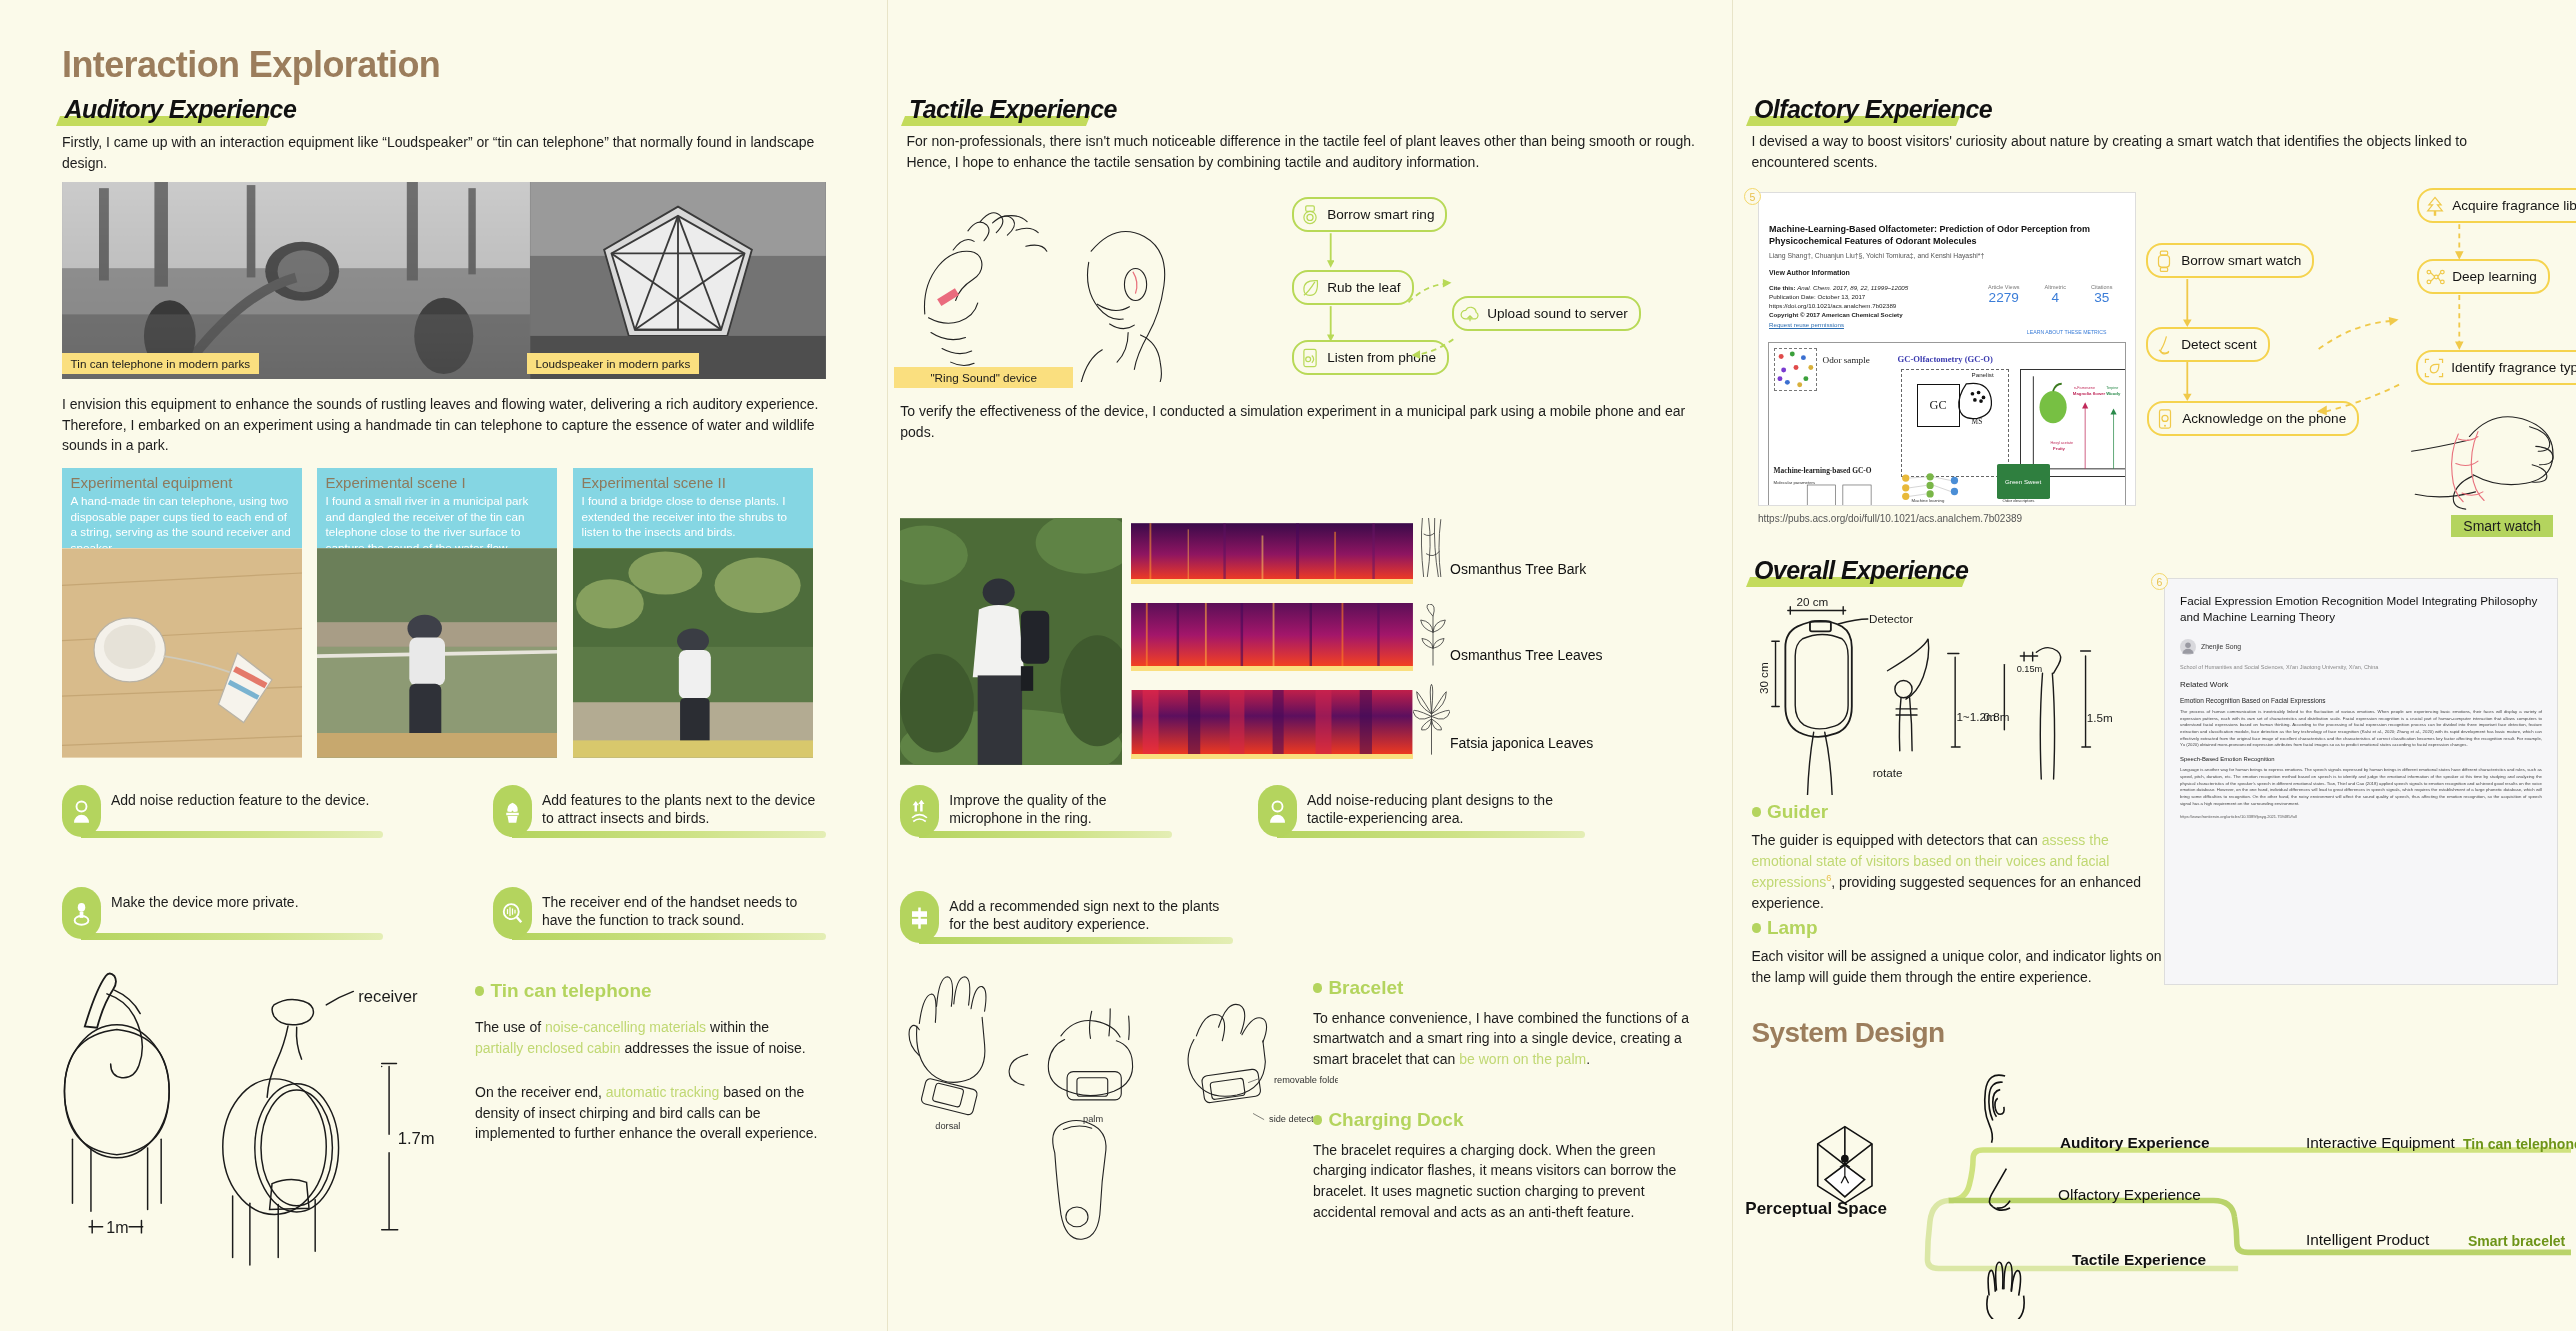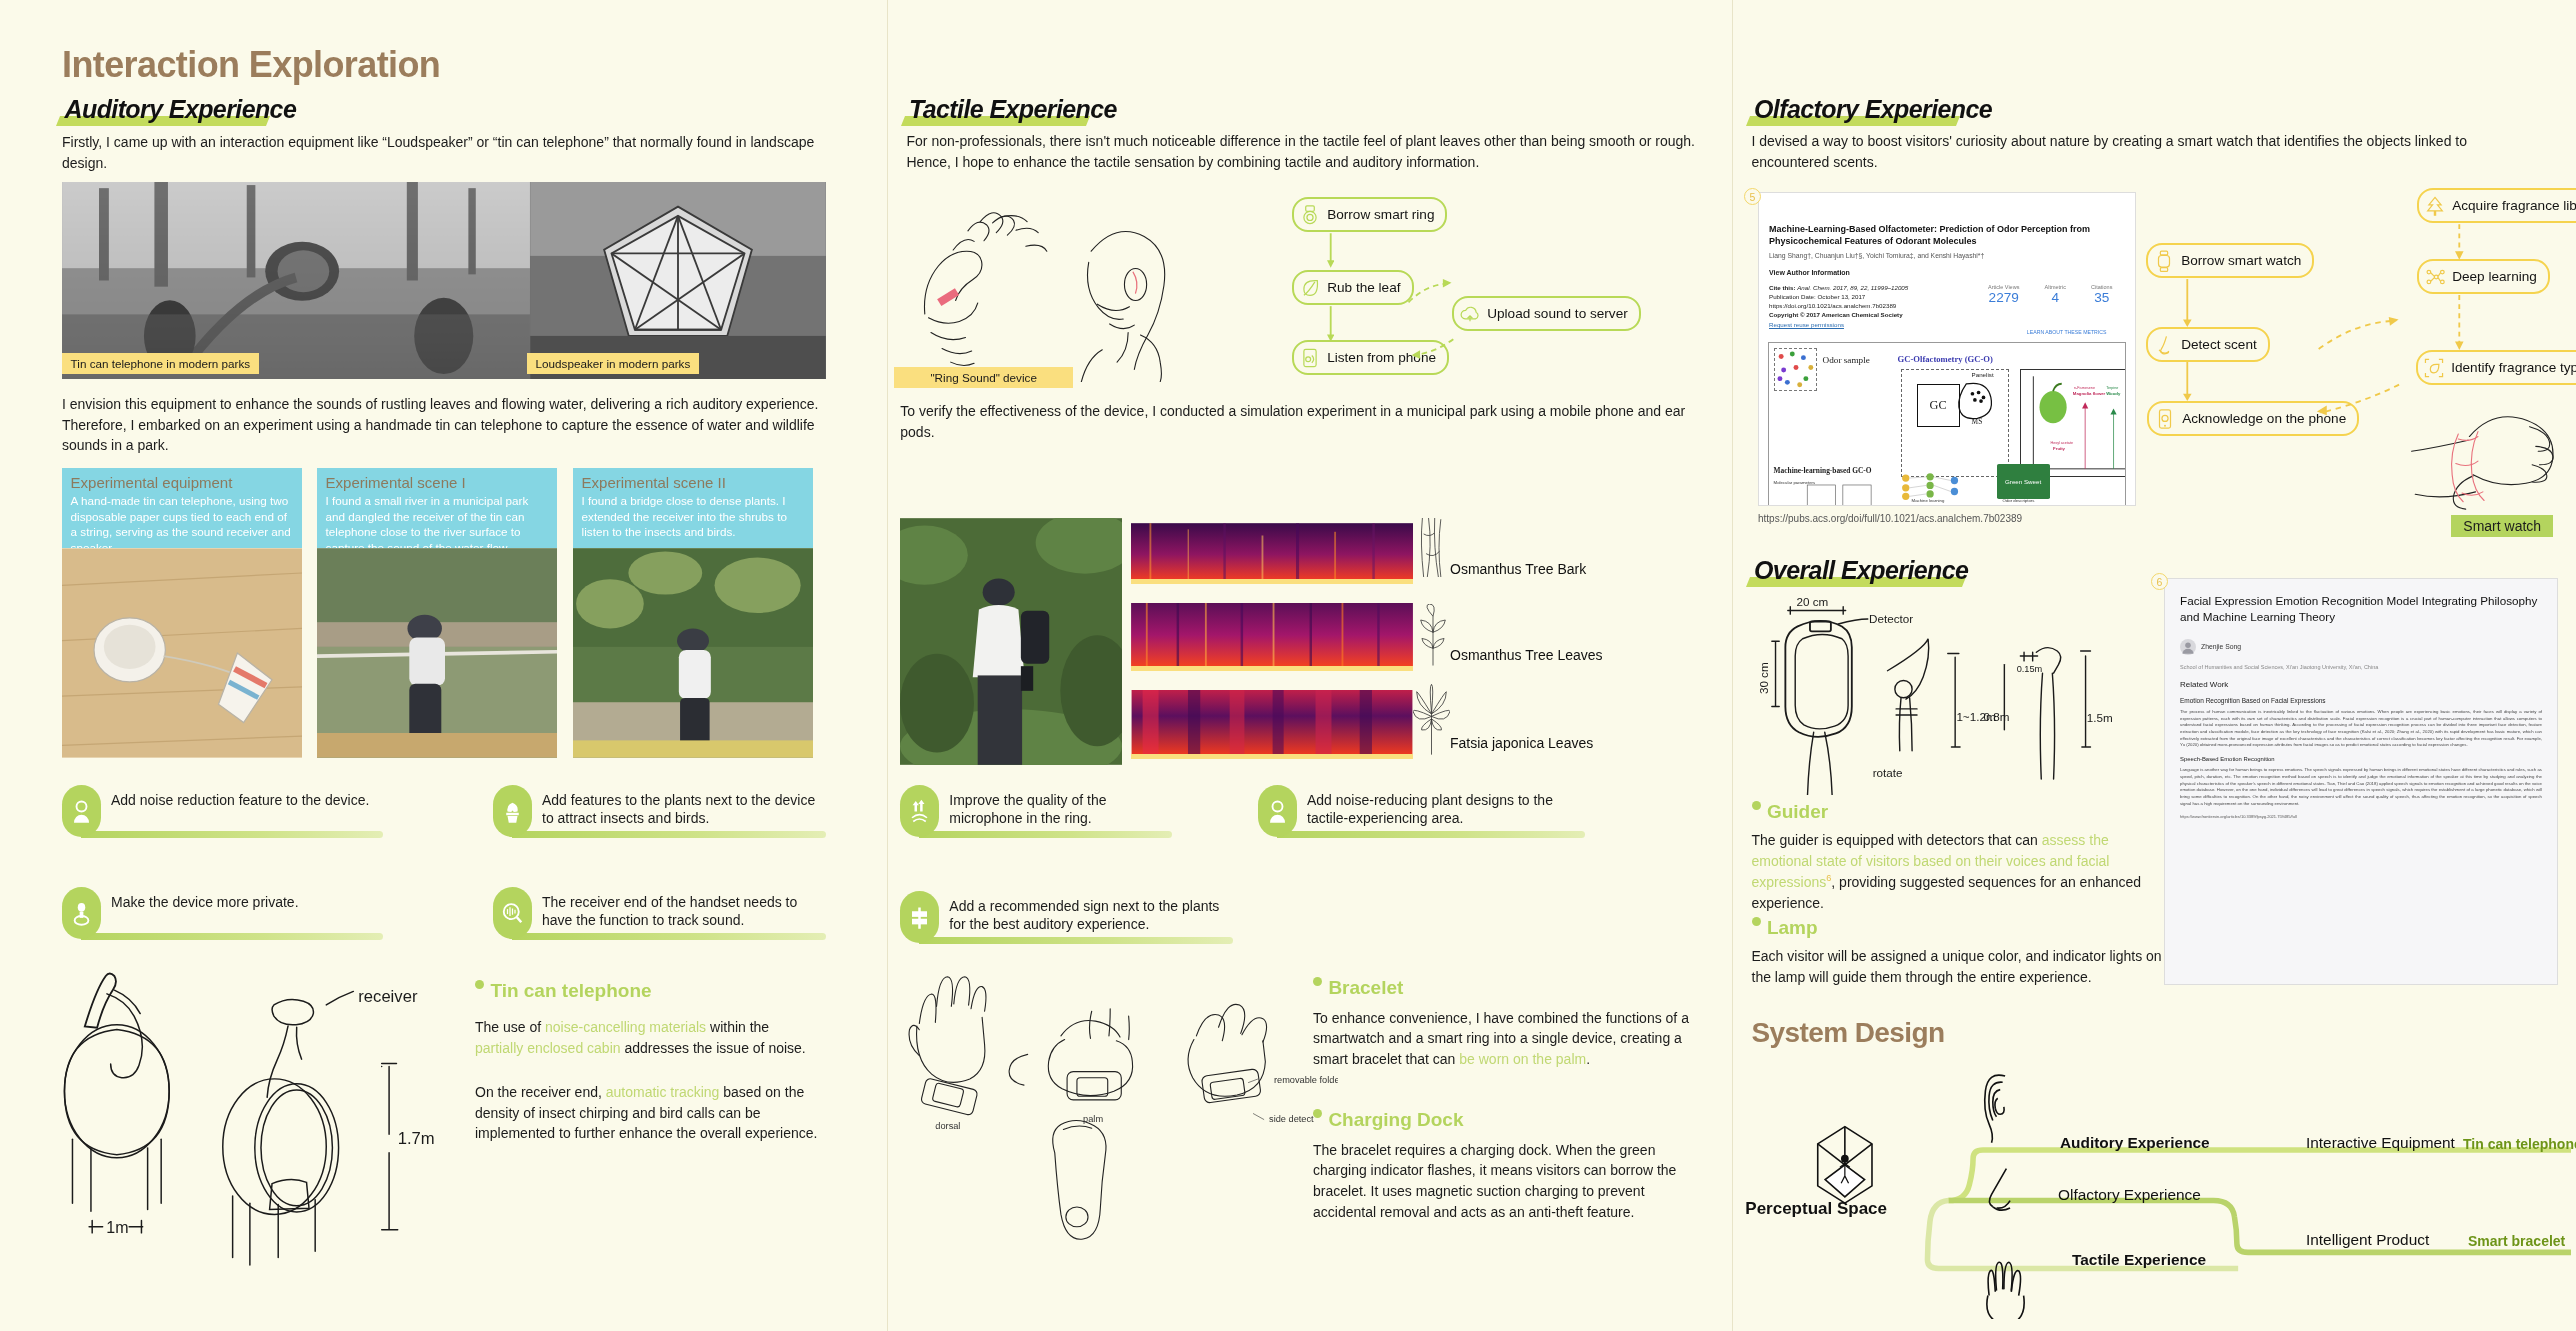--- a/index.html
+++ b/index.html
@@ -68,21 +68,21 @@
     color:#1c1c1c;
   }
   .insight .bar {
     position:absolute; left:18.5px; bottom:-1.2px; height:6.8px;
     background:linear-gradient(90deg,#b4d45e 0%, #cfe389 60%, #e4eeb5 100%);
     border-radius:0 3.7px 3.7px 0;
   }
 
   
   .bullet-head {
-    font-size:19px; font-weight:bold; color:#b4d45e; display:flex; align-items:flex-start;
+    font-size:19px; font-weight:bold; color:#b4d45e; display:flex; align-items:center;
   }
   .bullet-head .dot {
     width:9.2px; height:9.2px; border-radius:50%; background:#b4d45e;
     display:inline-block; margin-right:6.2px;
   }
   .hlg { color:#c0d873; }
 
   
   .chip {
     position:absolute; display:flex; align-items:center;

